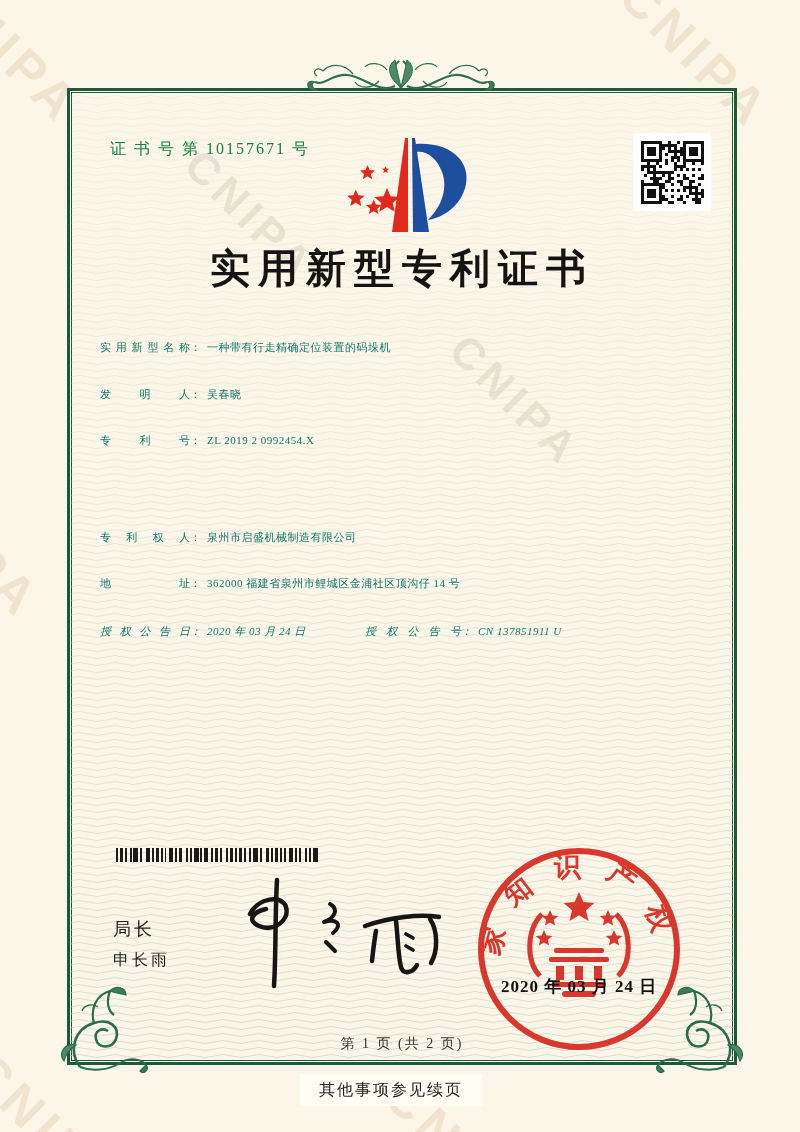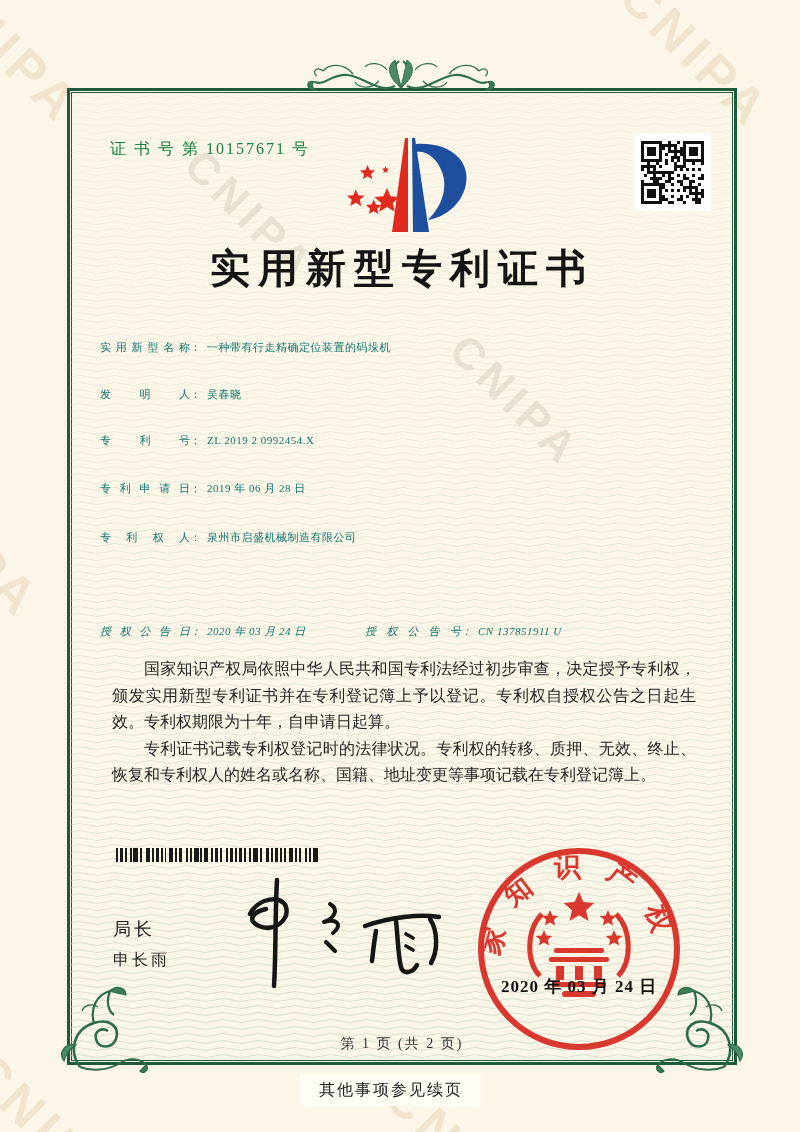--- a/index.html
+++ b/index.html
@@ -498,37 +498,33 @@
 
   <div class="field-row" style="top:340px;">
     <span class="flabel">实用新型名称</span><span class="fcolon">：</span><span class="fvalue">一种带有行走精确定位装置的码垛机</span>
   </div>
   <div class="field-row" style="top:387px;">
     <span class="flabel">发明人</span><span class="fcolon">：</span><span class="fvalue">吴春晓</span>
   </div>
   <div class="field-row" style="top:433px;">
     <span class="flabel">专利号</span><span class="fcolon">：</span><span class="fvalue">ZL 2019 2 0992454.X</span>
   </div>
-  <div class="field-row" style="top:481px;">
-    <span class="flabel">专利申请日</span><span class="fcolon">：</span><span class="fvalue">2019 年 06 月 28 日</span>
-  </div>
   <div class="field-row" style="top:530px;">
     <span class="flabel">专利权人</span><span class="fcolon">：</span><span class="fvalue">泉州市启盛机械制造有限公司</span>
+  </div>
+  <div class="field-row" style="top:576px;">
+    <span class="flabel">地址</span><span class="fcolon">：</span><span class="fvalue">362000 福建省泉州市鲤城区金浦社区顶沟仔 14 号</span>
   </div>
   <div class="field-row" style="top:624px;font-style:italic;">
     <span class="flabel">授权公告日</span><span class="fcolon">：</span><span class="fvalue">2020 年 03 月 24 日</span>
     <span class="fpair2">
       <span class="flabel" style="width:96px;">授权公告号</span><span class="fcolon">：</span><span class="fvalue">CN 137851911 U</span>
     </span>
   </div>
 
-  <div id="paras">
-    <p>国家知识产权局依照中华人民共和国专利法经过初步审查，决定授予专利权，颁发实用新型专利证书并在专利登记簿上予以登记。专利权自授权公告之日起生效。专利权期限为十年，自申请日起算。</p>
-    <p>专利证书记载专利权登记时的法律状况。专利权的转移、质押、无效、终止、恢复和专利权人的姓名或名称、国籍、地址变更等事项记载在专利登记簿上。</p>
-  </div>
 
   <div id="barcode">
       <div style="width:2px;background:#1a1a1a;"></div>
       <div style="width:2px;"></div>
       <div style="width:3px;background:#1a1a1a;"></div>
       <div style="width:2px;"></div>
       <div style="width:2px;background:#1a1a1a;"></div>
       <div style="width:3px;"></div>
       <div style="width:2px;background:#1a1a1a;"></div>
       <div style="width:2px;"></div>

